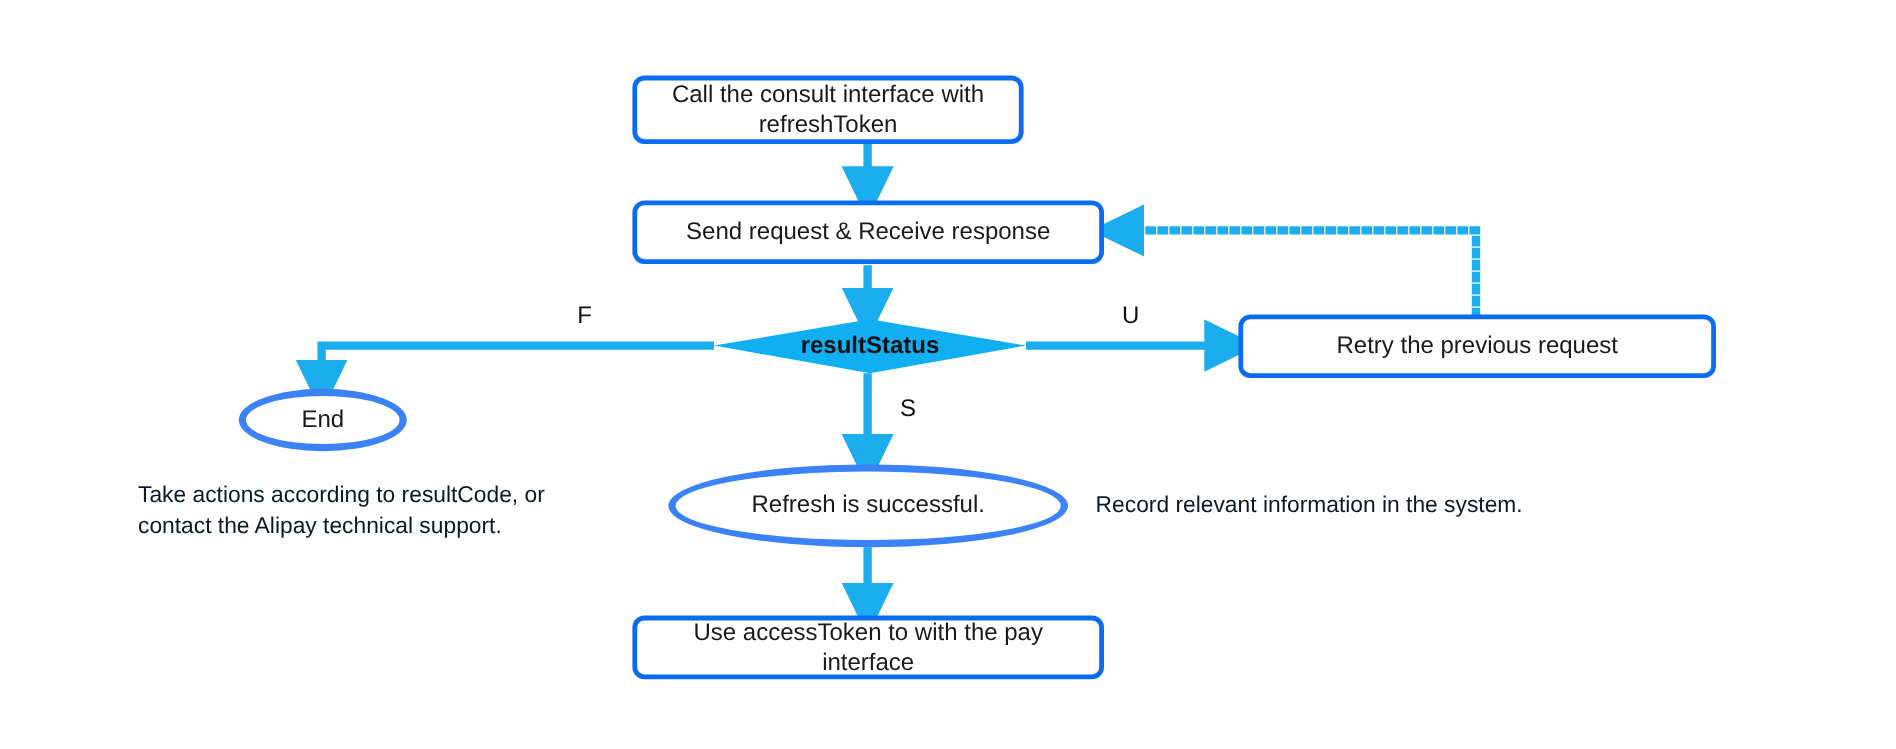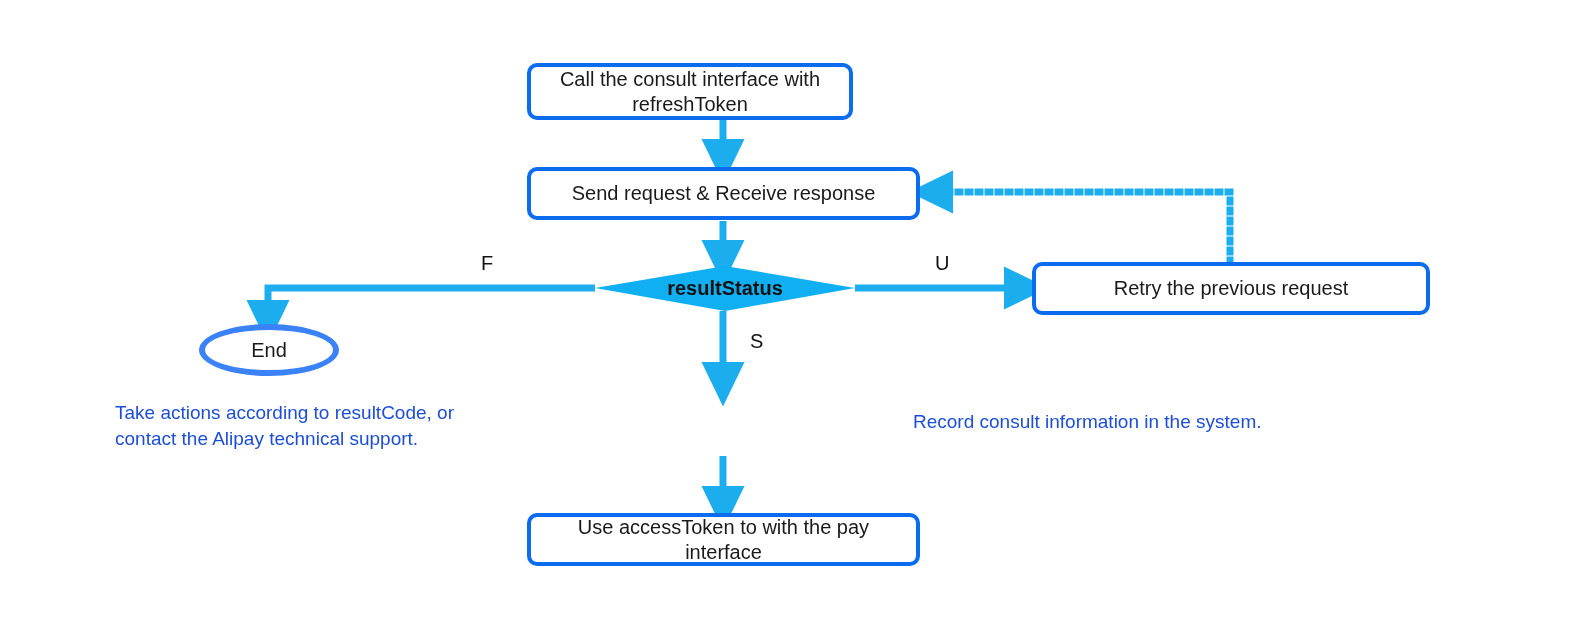--- a/index.html
+++ b/index.html
@@ -61,21 +61,21 @@
   }
   .edge-label {
     position: absolute;
     font-size: 20px;
     color: #111111;
     white-space: nowrap;
   }
   .note {
     position: absolute;
     font-size: 19px;
-    color: #1d4ed8;
+    color: #0f172a;
     line-height: 1.35;
     white-space: pre-line;
   }
 </style>
 </head>
 <body>
 
 <div id="canvas">
 
   <svg id="edges" viewBox="0 0 1580 624" width="1580" height="624" xmlns="http://www.w3.org/2000/svg">
@@ -106,29 +106,30 @@
   </svg>
 
   <div class="node process" style="left:527px; top:63px; width:326px; height:57px; padding:0 14px;">Call the consult interface with refreshToken</div>
 
   <div class="node process" style="left:527px; top:167px; width:393px; height:53px; padding:0 26px;">Send request &amp; Receive response</div>
 
   <div class="decision-label" style="left:595px; top:266px; width:260px; height:45px;">resultStatus</div>
 
   <div class="node terminator" style="left:199px; top:324px; width:140px; height:52px;">End</div>
 
+  <div class="node terminator" style="left:557px; top:387px; width:333px; height:69px;">Refresh is successful.</div>
 
   <div class="node process" style="left:1032px; top:262px; width:398px; height:53px; padding:0 32px;">Retry the previous request</div>
 
   <div class="node process" style="left:527px; top:513px; width:393px; height:53px; padding:0 14px;">Use accessToken to with the pay interface</div>
 
   <div class="edge-label" style="left:481px; top:252px;">F</div>
 
   <div class="edge-label" style="left:935px; top:252px;">U</div>
 
   <div class="edge-label" style="left:750px; top:330px;">S</div>
 
   <div class="note" style="left:115px; top:400px; width:400px;">Take actions according to resultCode, or
 contact the Alipay technical support.</div>
 
-  <div class="note" style="left:913px; top:409px; width:420px;">Record consult information in the system.</div>
+  <div class="note" style="left:913px; top:409px; width:420px;">Record relevant information in the system.</div>
 
 </div>
 
 </body></html>

